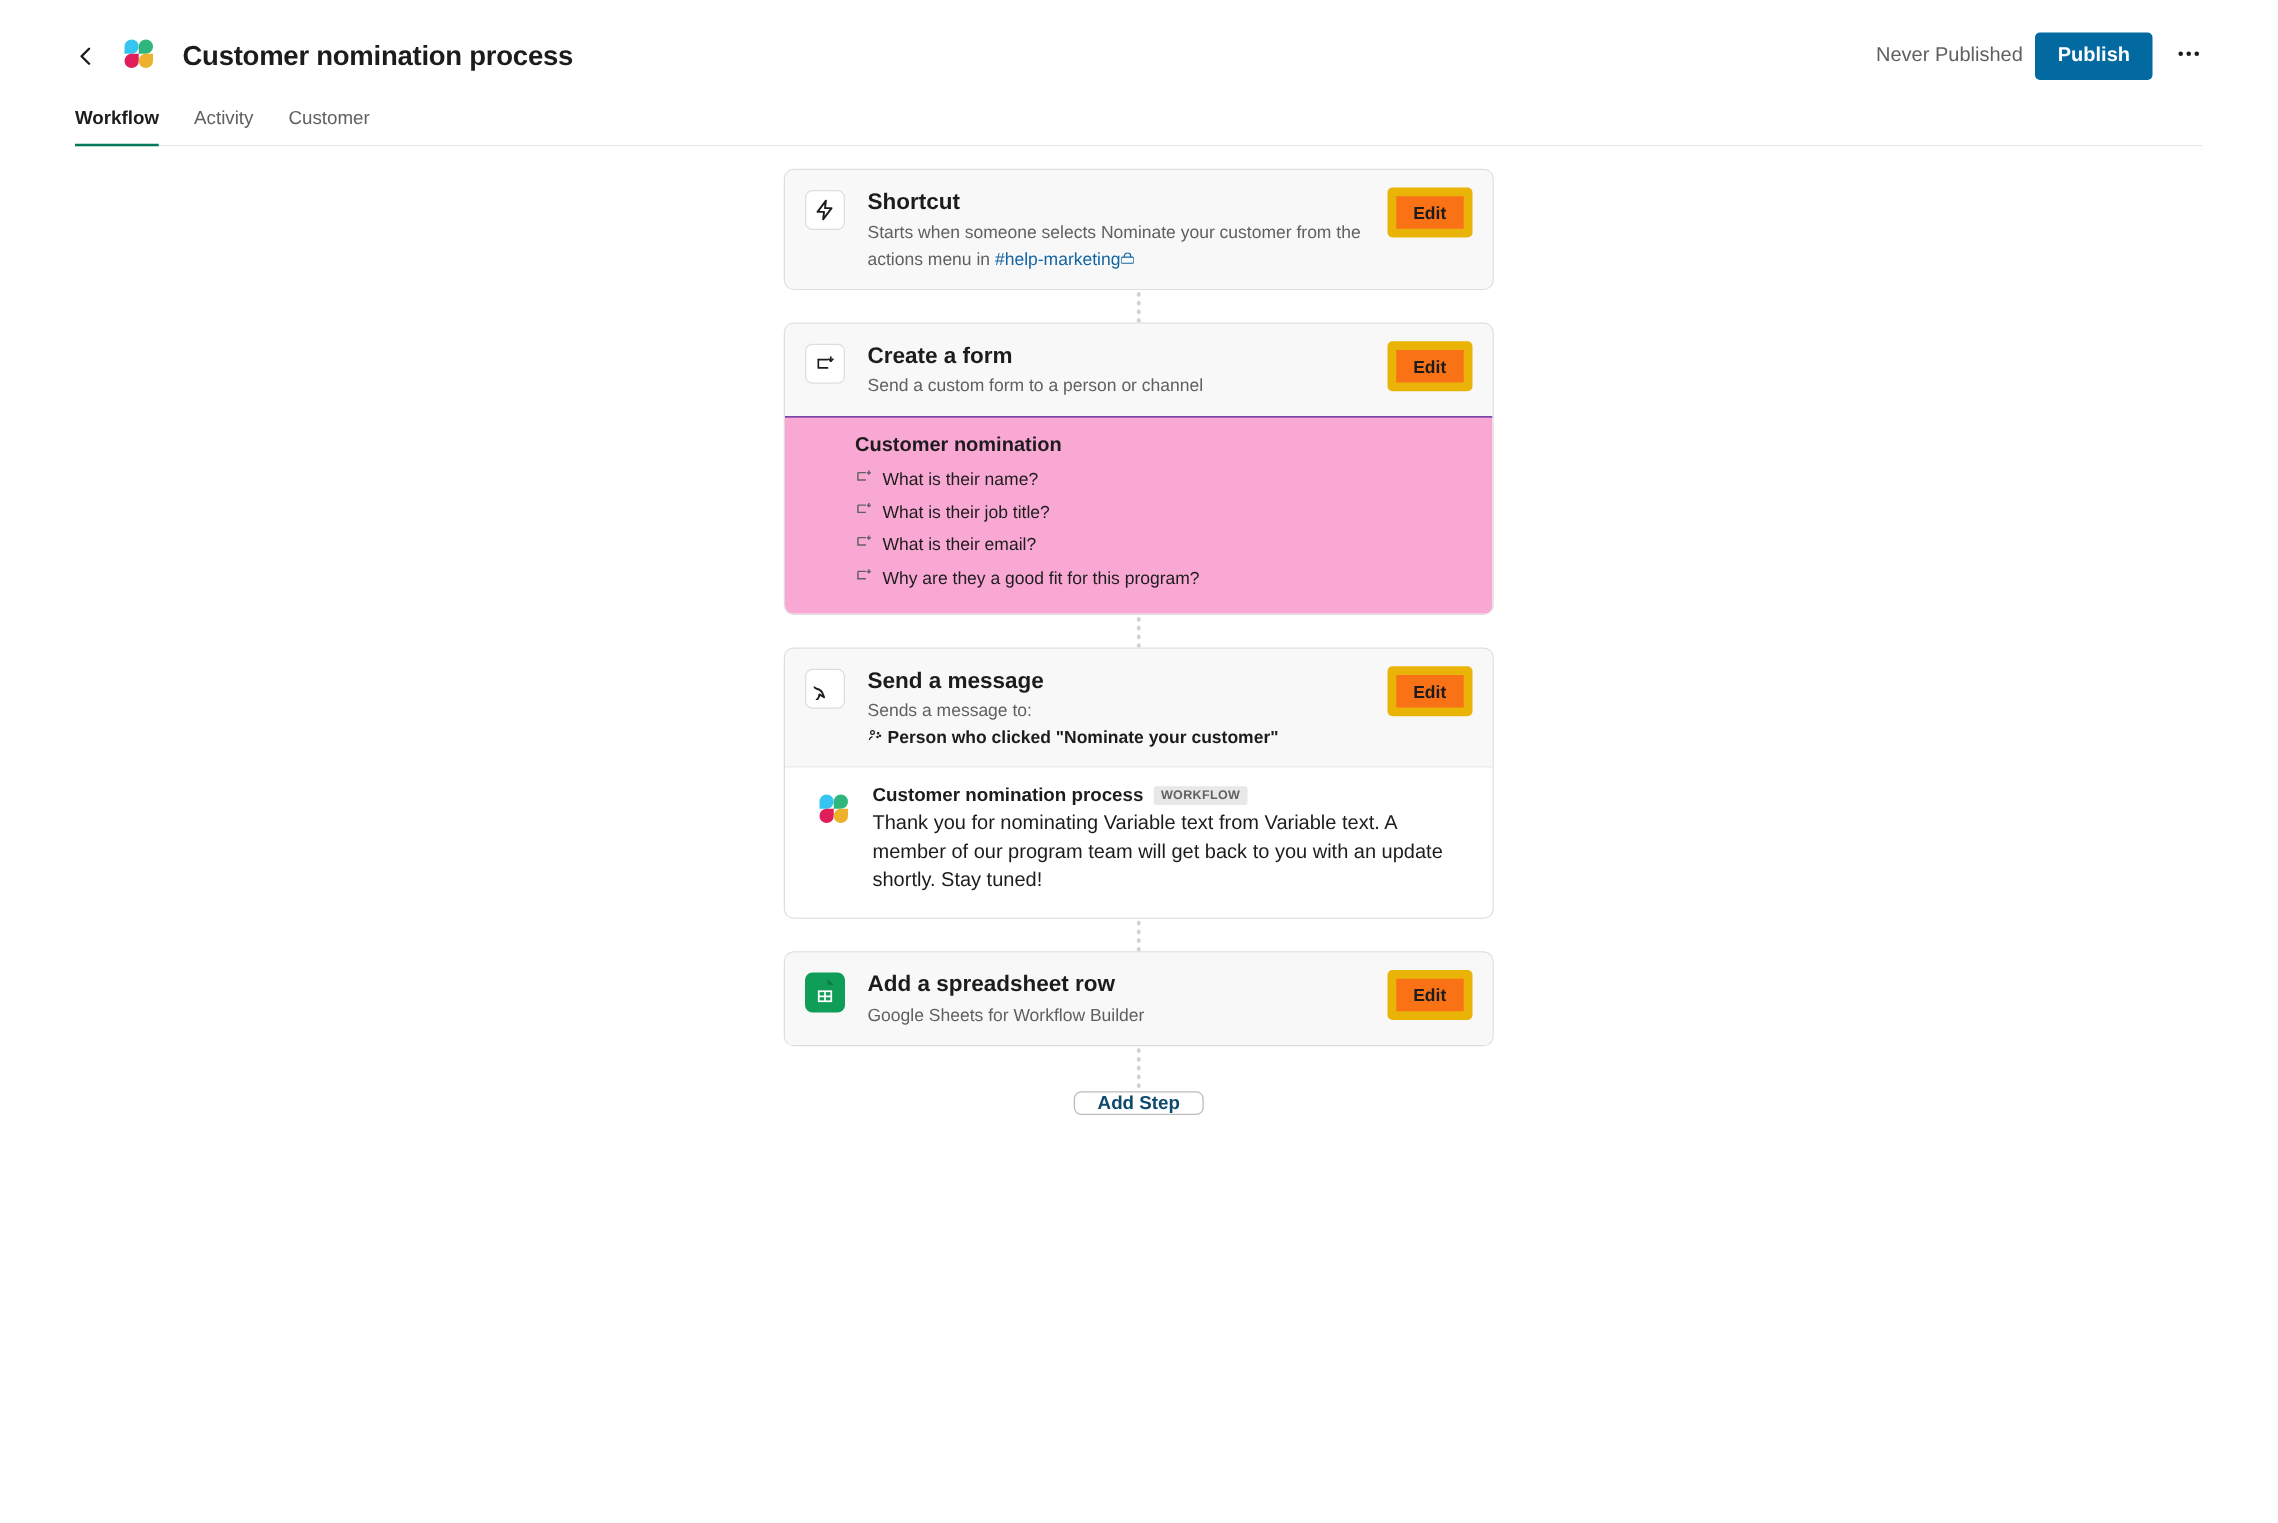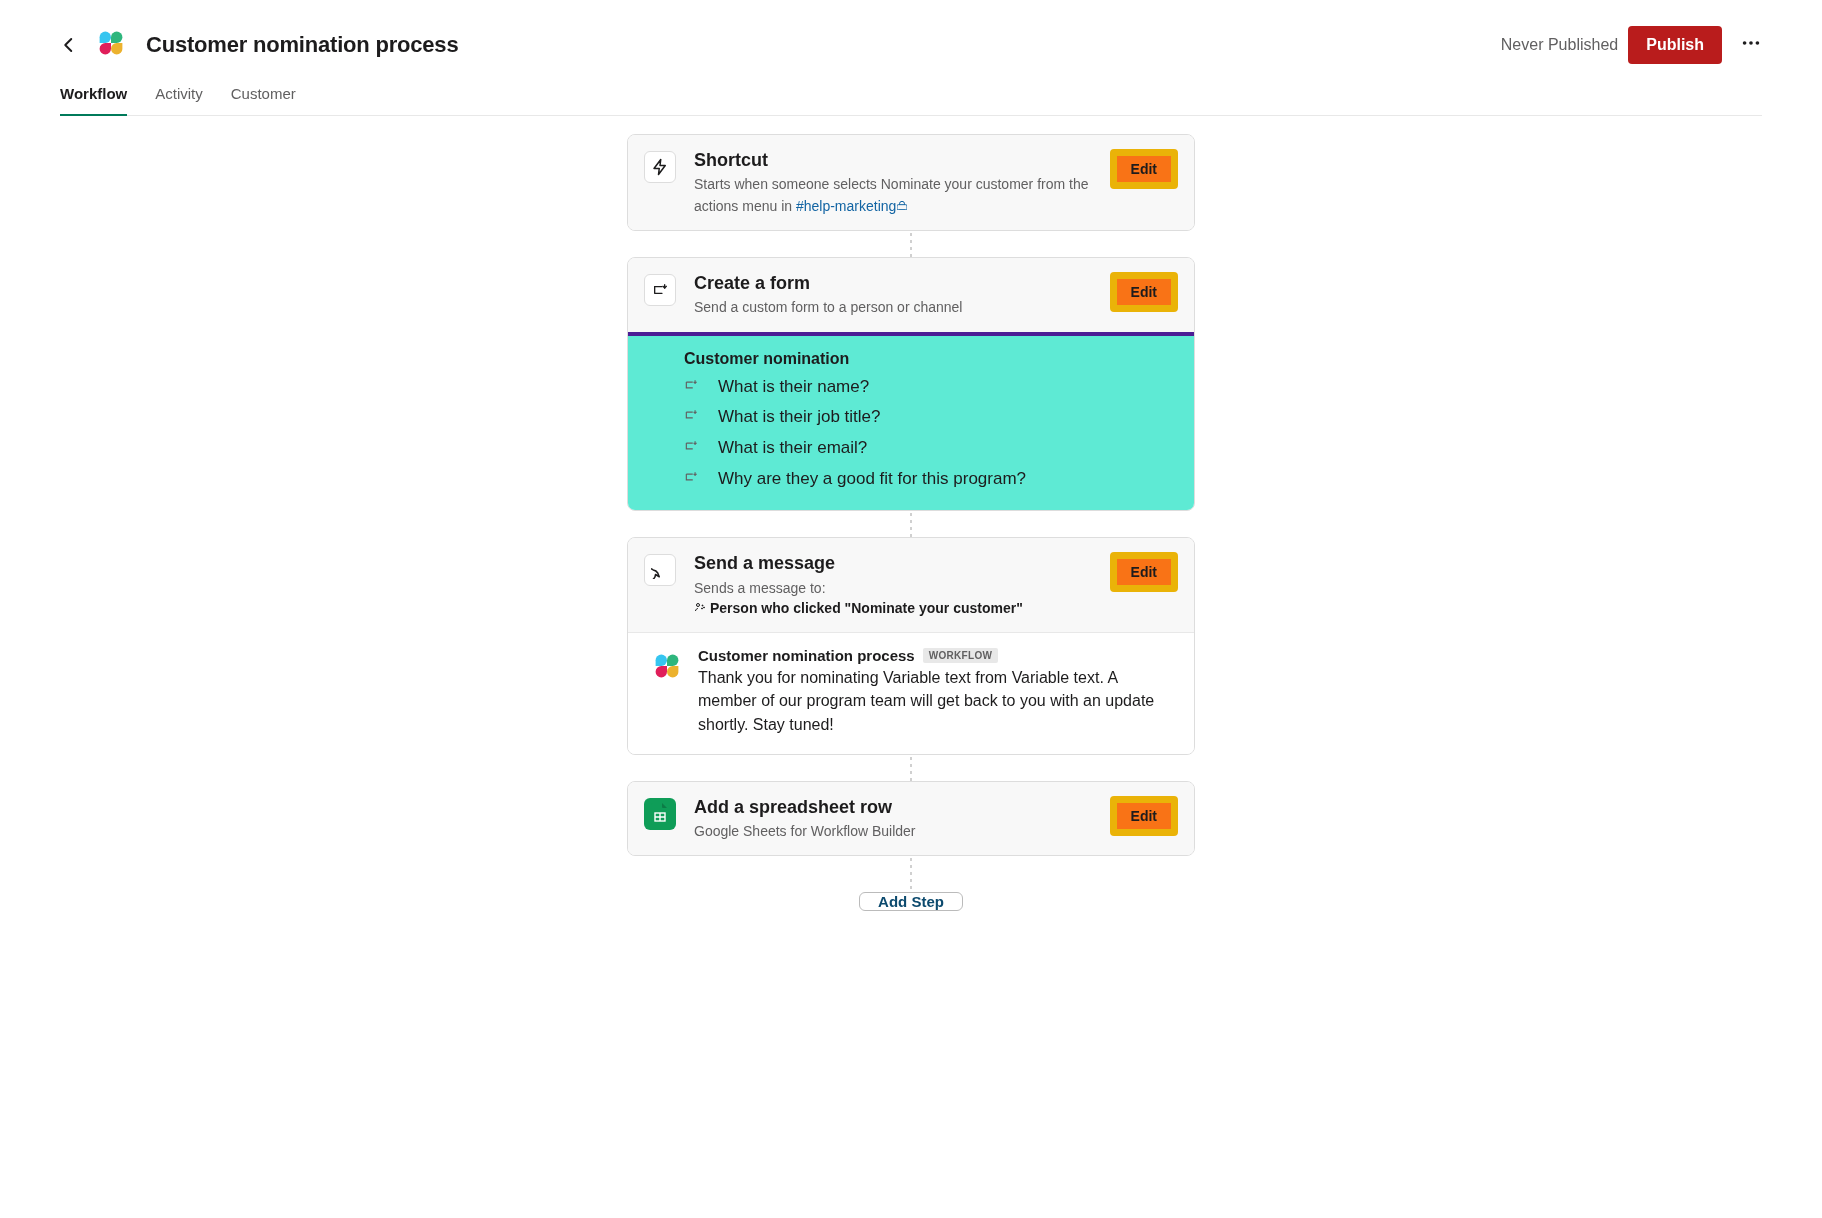--- a/index.html
+++ b/index.html
@@ -25,21 +25,21 @@
     }
     .logo-small { margin-right: 16px; }
     .page-title {
       font-size: 22px;
       font-weight: 800;
       flex: 1;
       letter-spacing: -0.2px;
     }
     .status-text { color: #616061; margin-right: 10px; font-size: 16px; }
     .btn-publish {
-      background: #b91c1c;
+      background: #0369a1;
       color: #fff;
       border: none;
       border-radius: 4px;
       font-weight: 700;
       font-size: 16px;
       padding: 10px 18px;
       cursor: pointer;
     }
     .more-dots {
       margin-left: 18px;
@@ -114,29 +114,29 @@
       border-radius: 4px;
       padding: 5px 14px;
       font-weight: 700;
       font-size: 14px;
       cursor: pointer;
       color: #1d1c1d;
       align-self: flex-start;
     }
     .step-body {
       padding: 14px 56px 16px;
-      border-top: 4px solid #4c1d95;
-      background: #5eead4;
+      border-top: 1px solid #4c1d95;
+      background: #f9a8d4;
     }
     .form-title { font-weight: 700; font-size: 16px; margin-bottom: 4px; }
     .form-q {
       display: flex;
       align-items: center;
-      gap: 20px;
-      font-size: 17px;
+      gap: 8px;
+      font-size: 14px;
       padding: 3px 0;
       line-height: 1.45;
     }
     .form-q .q-icon { flex-shrink: 0; color: #616061; }
     .msg-preview {
       display: flex;
       gap: 12px;
       padding: 14px 20px 18px;
       border-top: 1px solid #e8e8e8;
       background: #fff;

